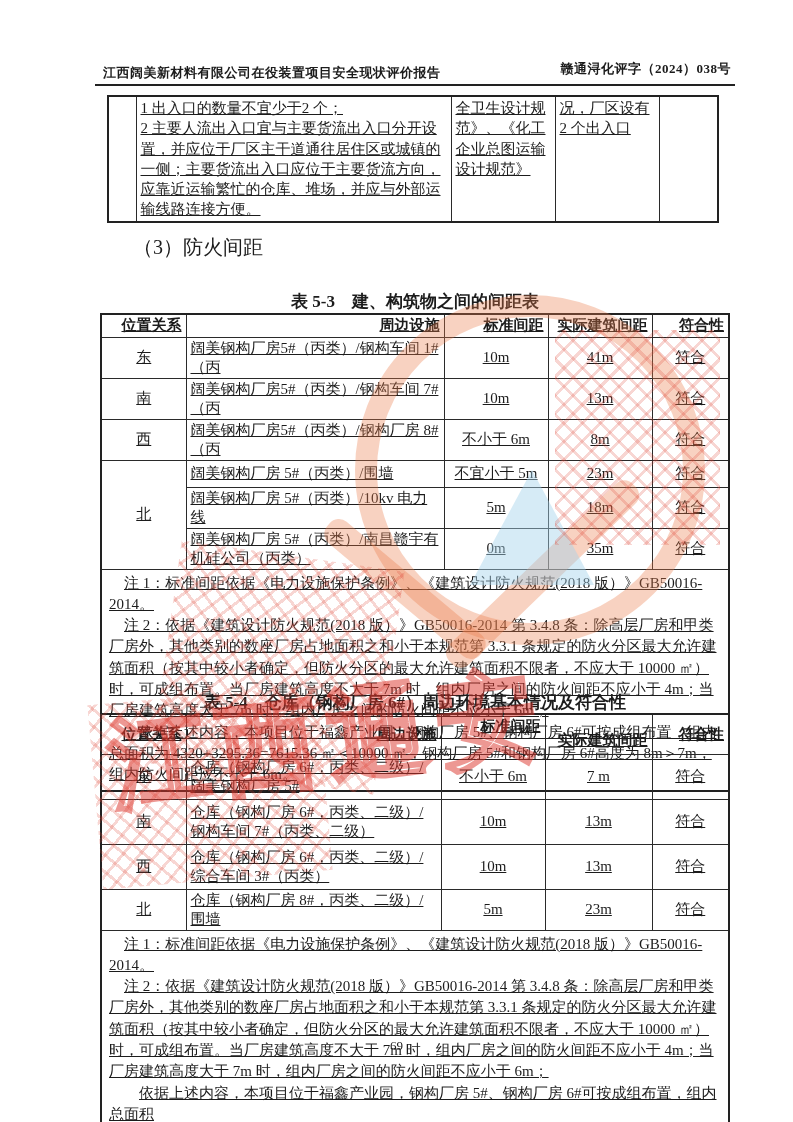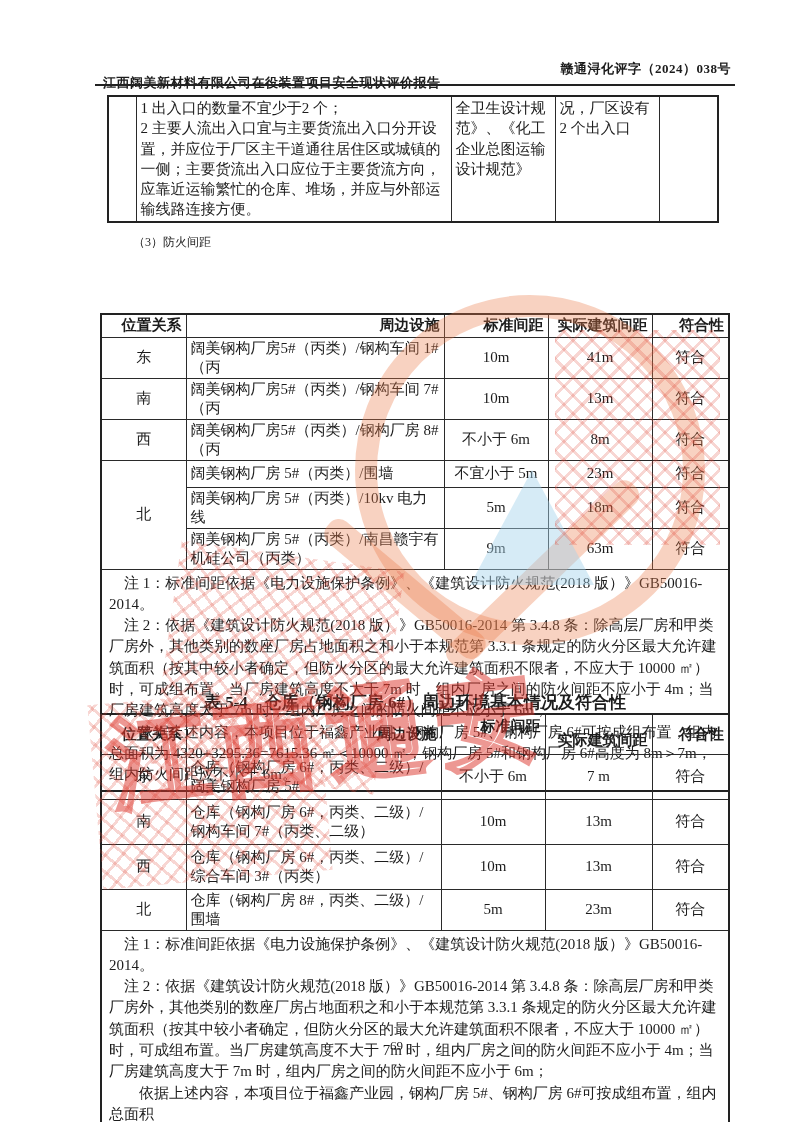--- a/index.html
+++ b/index.html
@@ -13,23 +13,23 @@
   
   .hdr{font-size:13px; font-weight:bold; letter-spacing:0.5px;}
   .hdr-rule{border-bottom:2px solid #222; height:0;}
   
   table{border-collapse:collapse; table-layout:fixed;}
   td,th{border:1px solid #2a2a2a; font-size:15px; padding:1px 4px; overflow:hidden;}
   th{font-weight:bold; text-align:right; vertical-align:middle;}
   .ctr{text-align:center; vertical-align:middle;}
   .topv{vertical-align:top;}
   .preline{white-space:pre-line; line-height:1.35;}
-  .outer{border:2px solid #222;}
-  
-  .h3{font-size:12px;}
+  .outer{border:2px solid #222;text-decoration:underline;}
+  
+  .h3{font-size:20px;}
   .para{font-size:17px;}
   .tbl-title{font-size:17px; font-weight:bold; text-align:center;}
   .notes-cell{vertical-align:top; padding:3px 7px 5px 7px;}
   .note{margin:0; font-size:15px; line-height:1.42; text-indent:1em;}
   .note2i{text-indent:2em;}
   
   .wm{pointer-events:none; z-index:5;}
   .wm-ring{border-radius:50%; border:22px solid rgba(235,122,72,0.34);}
   .wm-bar{background:rgba(235,122,72,0.34); border-radius:12px;}
   .wm-tri{width:0;height:0;border-left:62px solid transparent;border-right:62px solid transparent;
@@ -44,21 +44,21 @@
     color:transparent; -webkit-text-stroke:3px rgba(220,50,40,0.5);
     transform:rotate(-7deg); transform-origin:left bottom;
   }
   .pageno{font-size:13px; text-align:center;}
 </style>
 </head>
 <body>
 
 <div class="page">
 
-  <div class="abs hdr" style="left:103px; top:74px;">江西阔美新材料有限公司在役装置项目安全现状评价报告</div>
+  <div class="abs hdr" style="left:103px; top:64px;">江西阔美新材料有限公司在役装置项目安全现状评价报告</div>
   <div class="abs hdr" style="right:62px; top:60px;">赣通浔化评字（2024）038号</div>
   <div class="abs hdr-rule" style="left:95px; top:84px; width:640px;"></div>
 
   <table class="abs outer" style="left:107px; top:95px; width:610px;">
     <colgroup>
         <col style="width:28px">
         <col style="width:315px">
         <col style="width:104px">
         <col style="width:104px">
         <col style="width:59px">
@@ -70,20 +70,21 @@
 2 主要人流出入口宜与主要货流出入口分开设置，并应位于厂区主干道通往居住区或城镇的一侧；主要货流出入口应位于主要货流方向，应靠近运输繁忙的仓库、堆场，并应与外部运输线路连接方便。</td>
       <td class="topv preline" style="text-align:left;">全卫生设计规范》、《化工企业总图运输设计规范》</td>
       <td class="topv preline">况，厂区设有 2 个出入口</td>
       <td></td>
     </tr>
   </tbody>
     </table>
 
   <div class="abs h3" style="left:133px; top:234px;">（3）防火间距</div>
 
+  <div class="abs tbl-title" style="left:100px; top:290px; width:630px;">表 5-3　建、构筑物之间的间距表</div>
   <table class="abs outer" style="left:100px; top:313px; width:628px;">
     <colgroup>
         <col style="width:85px">
         <col style="width:258px">
         <col style="width:104px">
         <col style="width:104px">
         <col style="width:77px">
       </colgroup>
     <tbody>
         <tr style="height:23px;">
@@ -122,22 +123,22 @@
       <td class="ctr">符合</td>
     </tr>
     <tr style="height:24px;">
       <td>阔美钢构厂房 5#（丙类）/10kv 电力线</td>
       <td class="ctr">5m</td>
       <td class="ctr">18m</td>
       <td class="ctr">符合</td>
     </tr>
     <tr style="height:36px;">
       <td>阔美钢构厂房 5#（丙类）/南昌赣宇有机硅公司（丙类）</td>
-      <td class="ctr">9m</td>
-      <td class="ctr">63m</td>
+      <td class="ctr">0m</td>
+      <td class="ctr">35m</td>
       <td class="ctr">符合</td>
     </tr>
     <tr>
       <td class="notes-cell" colspan="5" style="height:186px;">
         <p class="note">注 1：标准间距依据《电力设施保护条例》、《建筑设计防火规范(2018 版）》GB50016-2014。</p>
         <p class="note">注 2：依据《建筑设计防火规范(2018 版）》GB50016-2014 第 3.4.8 条：除高层厂房和甲类厂房外，其他类别的数座厂房占地面积之和小于本规范第 3.3.1 条规定的防火分区最大允许建筑面积（按其中较小者确定，但防火分区的最大允许建筑面积不限者，不应大于 10000 ㎡）时，可成组布置。当厂房建筑高度不大于 7m 时，组内厂房之间的防火间距不应小于 4m；当厂房建筑高度大于 7m 时，组内厂房之间的防火间距不应小于 6m；</p>
         <p class="note note2i">依据上述内容，本项目位于福鑫产业园，钢构厂房 5#、钢构厂房 6#可按成组布置，组内总面积为 4320+3295.36=7615.36 ㎡＜10000 ㎡，钢构厂房 5#和钢构厂房 6#高度为 8m＞7m，组内防火间距应不小于 6m。</p>
       </td>
     </tr>
   </tbody>

